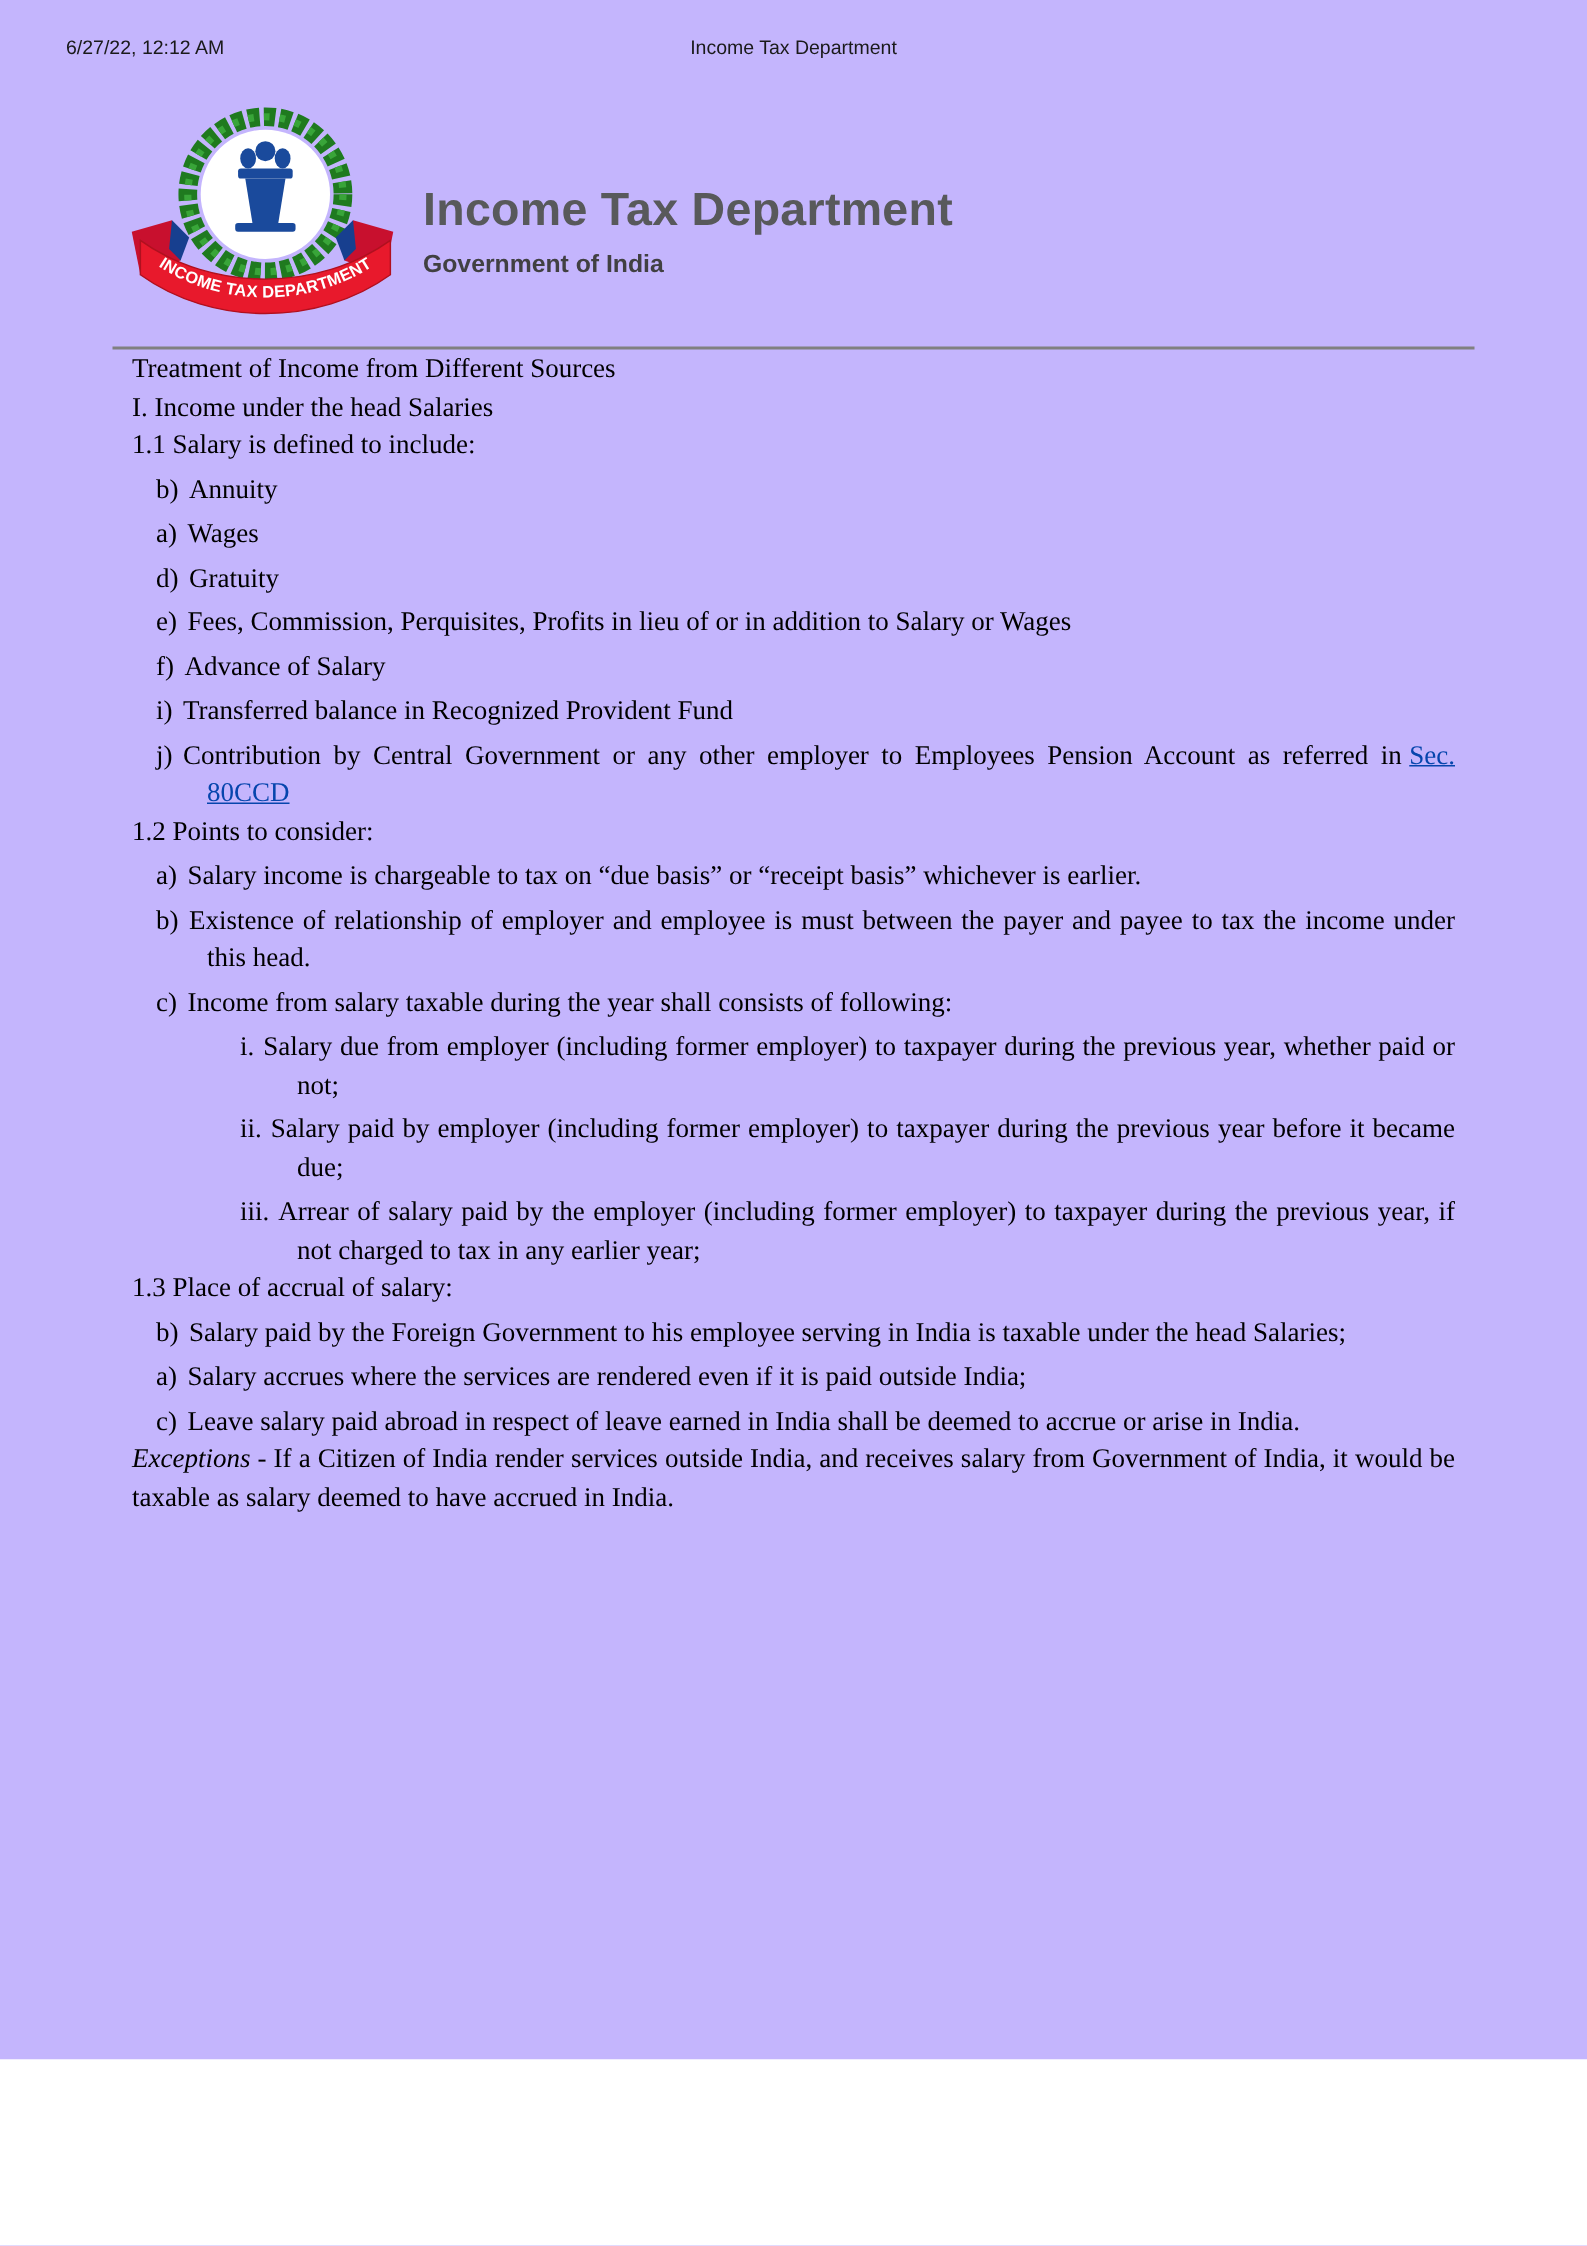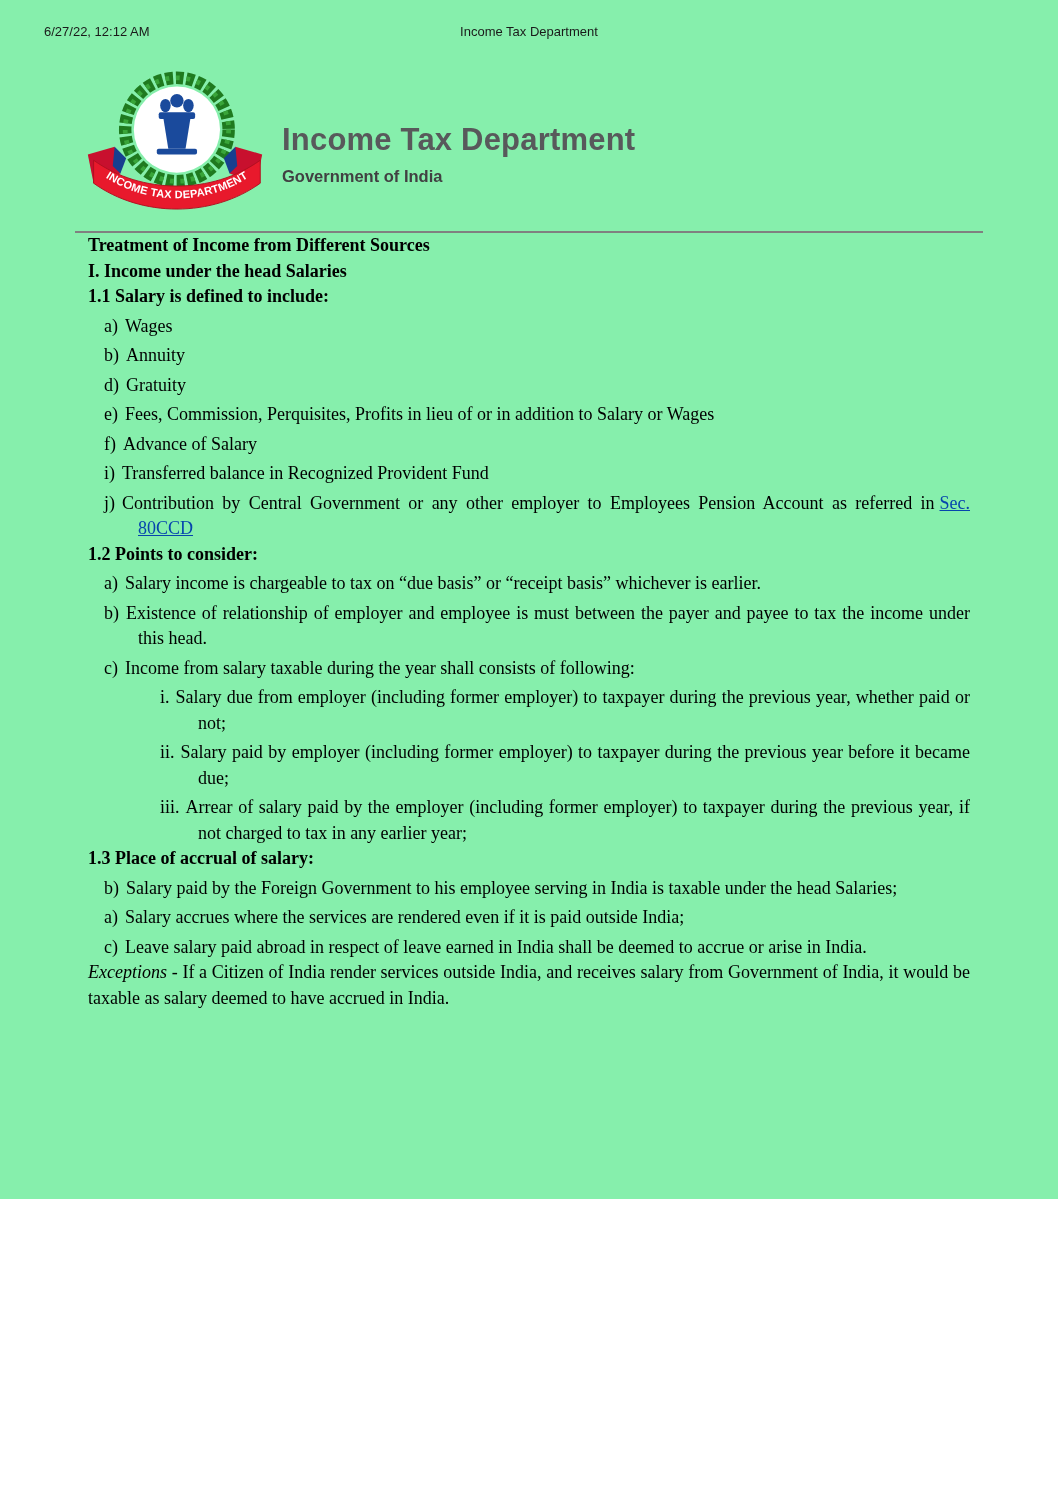--- a/index.html
+++ b/index.html
@@ -1,20 +1,20 @@
 <!DOCTYPE html>
 <html><head>
 <meta charset="utf-8">
 <style>
   html, body { margin: 0; padding: 0; background: #ffffff; }
   .page {
     position: relative;
     width: 1058px;
-    height: 1199px;
-    background: #86efac;
+    height: 1373px;
+    background: #c4b5fd;
     font-family: "Liberation Serif", "DejaVu Serif", serif;
     color: #000000;
     overflow: hidden;
   }
 
   
   .print-header, .print-footer {
     position: absolute;
     left: 44px;
     right: 44px;
@@ -70,21 +70,21 @@
     left: 88px;
     right: 88px;
     font-size: 18px;
     line-height: 25.5px;
   }
   .content p { margin: 0; }
   .mt-xl { margin-top: 52px; }
   .mt-lg { margin-top: 33px; }
   .mt-md { margin-top: 30px; }
   .mt-sm { margin-top: 4px; }
-  .bold { font-weight: bold; }
+  .bold { font-weight: normal; }
 
   .li {
     margin-top: 4px;
     padding-left: 50px;
     text-indent: -34px;
     text-align: justify;
   }
   .li-label { margin-right: 7px; }
 
   .li-sub {
@@ -153,22 +153,22 @@
 
   <div class="rule"></div>
 
   <main class="content">
 
     <p class="bold mt-xl">Treatment of Income from Different Sources</p>
 
     <p class="bold mt-lg">I. Income under the head Salaries</p>
     <p class="bold mt-sm">1.1 Salary is defined to include:</p>
 
+    <div class="li"><span class="li-label">b)</span><span>Annuity</span></div>
     <div class="li"><span class="li-label">a)</span><span>Wages</span></div>
-    <div class="li"><span class="li-label">b)</span><span>Annuity</span></div>
     <div class="li"><span class="li-label">d)</span><span>Gratuity</span></div>
     <div class="li"><span class="li-label">e)</span><span>Fees, Commission, Perquisites, Profits in lieu of or in addition to Salary or Wages</span></div>
     <div class="li"><span class="li-label">f)</span><span>Advance of Salary</span></div>
     <div class="li"><span class="li-label">i)</span><span>Transferred balance in Recognized Provident Fund</span></div>
     <div class="li"><span class="li-label">j)</span><span>Contribution by Central Government or any other employer to Employees Pension Account as referred in</span><a class="link" href="#">Sec. 80CCD</a></div>
 
     <p class="bold mt-lg">1.2 Points to consider:</p>
 
     <div class="li"><span class="li-label">a)</span><span>Salary income is chargeable to tax on “due basis” or “receipt basis” whichever is earlier.</span></div>
     <div class="li"><span class="li-label">b)</span><span>Existence of relationship of employer and employee is must between the payer and payee to tax the income under this head.</span></div>

